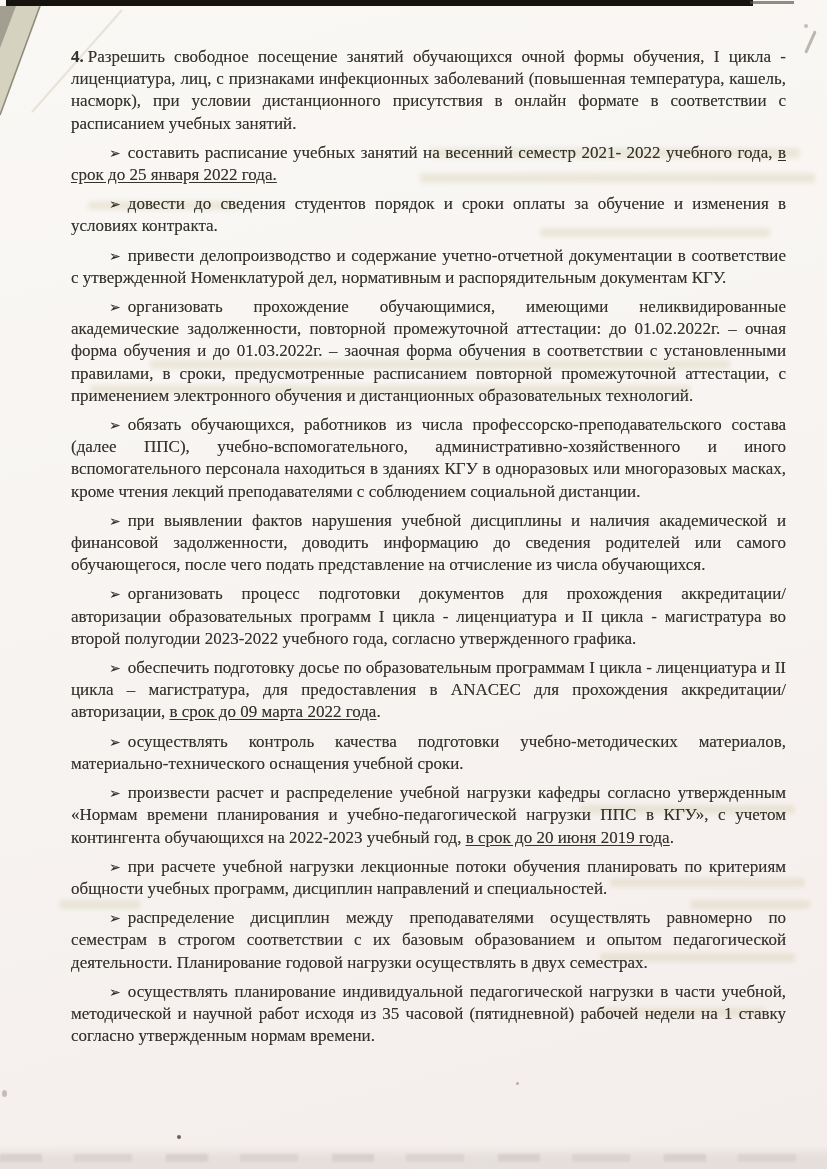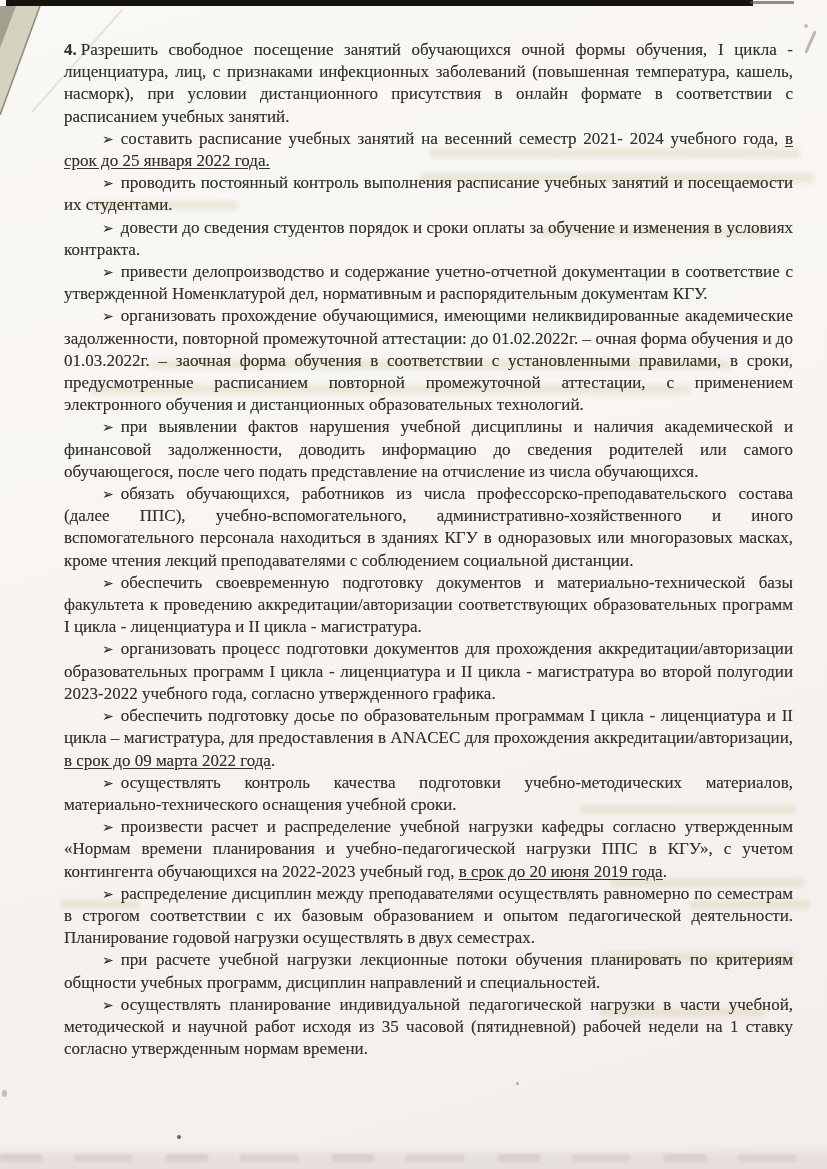--- a/index.html
+++ b/index.html
@@ -19,21 +19,21 @@
   .content {
     position: absolute;
     left: 64px; top: 39px;
     width: 729px;
     color: #35322d;
     font-size: 17px;
     line-height: 22.2px;
     text-align: justify;
     text-shadow: 0 0 0.5px rgba(40,36,30,0.45);
   }
-  p.blk { margin: 0; }
+  p.blk { margin: 7px; }
   p.heading { font-weight: bold; }
   span.num { font-weight: bold; padding-right: 4px; }
   p.bullet { text-indent: 38px; }
   span.glyph {
     font-family: "DejaVu Sans", sans-serif;
     font-size: 14px;
     padding-right: 7px;
     color: #2e2b26;
   }
   span.ul { text-decoration: underline; text-underline-offset: 2px; }
@@ -109,34 +109,32 @@
   <div class="bleed" style="left:90px;  top:385px; width:600px; height:9px;"></div>
   <div class="bleed" style="left:580px; top:805px; width:215px; height:9px;"></div>
   <div class="bleed" style="left:610px; top:878px; width:195px; height:9px;"></div>
   <div class="bleed" style="left:60px;  top:900px; width:80px;  height:9px;"></div>
   <div class="bleed" style="left:690px; top:900px; width:120px; height:9px;"></div>
   <div class="bleed" style="left:600px; top:953px; width:195px; height:9px;"></div>
   <div class="bleed" style="left:600px; top:1008px; width:165px; height:9px;"></div>
 
   <div class="content" id="doc">
       <p class="blk numbered"><span class="num">4.</span><span>Разрешить свободное посещение занятий обучающихся очной формы обучения, I цикла - лиценциатура, лиц, с признаками инфекционных заболеваний (повышенная температура, кашель, насморк), при условии дистанционного присутствия в онлайн формате в соответствии с расписанием учебных занятий.</span></p>
-      <p class="blk bullet"><span class="glyph">➢</span><span>составить расписание учебных занятий на весенний семестр 2021- 2024 учебного года, </span><span class="ul">в срок  до 25 января 2022 года.</span></p>
-      <p class="blk bullet"><span class="glyph">➢</span><span>проводить постоянный контроль выполнения расписание учебных занятий и посещаемости их студентами.</span></p>
+      <p class="blk bullet"><span class="glyph">➢</span><span>составить расписание учебных занятий на весенний семестр 2021- 2022 учебного года, </span><span class="ul">в срок  до 25 января 2022 года.</span></p>
       <p class="blk bullet"><span class="glyph">➢</span><span>довести до сведения студентов порядок и сроки оплаты за обучение и изменения в условиях контракта.</span></p>
       <p class="blk bullet"><span class="glyph">➢</span><span>привести делопроизводство и содержание учетно-отчетной документации в соответствие с утвержденной Номенклатурой дел, нормативным и распорядительным документам КГУ.</span></p>
       <p class="blk bullet"><span class="glyph">➢</span><span>организовать прохождение обучающимися, имеющими неликвидированные академические задолженности, повторной промежуточной аттестации: до 01.02.2022г. – очная форма обучения и до 01.03.2022г. – заочная форма обучения в соответствии с установленными правилами, в сроки, предусмотренные расписанием повторной промежуточной аттестации, с применением электронного обучения и дистанционных образовательных технологий.</span></p>
+      <p class="blk bullet"><span class="glyph">➢</span><span>обязать обучающихся, работников из числа профессорско-преподавательского состава (далее ППС), учебно-вспомогательного, административно-хозяйственного и иного вспомогательного персонала находиться в зданиях КГУ в одноразовых или многоразовых масках, кроме чтения лекций преподавателями с соблюдением социальной дистанции.</span></p>
       <p class="blk bullet"><span class="glyph">➢</span><span>при выявлении фактов нарушения учебной дисциплины и наличия академической и финансовой задолженности, доводить информацию до сведения родителей или самого обучающегося, после чего подать представление на отчисление из числа обучающихся.</span></p>
-      <p class="blk bullet"><span class="glyph">➢</span><span>обязать обучающихся, работников из числа профессорско-преподавательского состава (далее ППС), учебно-вспомогательного, административно-хозяйственного и иного вспомогательного персонала находиться в зданиях КГУ в одноразовых или многоразовых масках, кроме чтения лекций преподавателями с соблюдением социальной дистанции.</span></p>
-      <p class="blk bullet"><span class="glyph">➢</span><span>обеспечить своевременную подготовку документов и материально-технической базы факультета к проведению аккредитации/авторизации соответствующих образовательных программ  I цикла - лиценциатура и II цикла - магистратура.</span></p>
       <p class="blk bullet"><span class="glyph">➢</span><span>организовать процесс подготовки документов для прохождения аккредитации/авторизации образовательных программ I цикла - лиценциатура и II цикла - магистратура во второй полугодии 2023-2022 учебного года, согласно утвержденного графика.</span></p>
       <p class="blk bullet"><span class="glyph">➢</span><span>обеспечить подготовку досье по образовательным программам I цикла - лиценциатура и II цикла – магистратура, для предоставления в ANACEC для прохождения аккредитации/авторизации, </span><span class="ul">в срок до 09 марта 2022 года</span><span>.</span></p>
       <p class="blk bullet"><span class="glyph">➢</span><span>осуществлять контроль качества подготовки учебно-методических материалов, материально-технического оснащения учебной сроки.</span></p>
       <p class="blk bullet"><span class="glyph">➢</span><span>произвести расчет и распределение учебной нагрузки кафедры согласно утвержденным «Нормам времени планирования и учебно-педагогической нагрузки ППС в КГУ», с учетом контингента обучающихся на 2022-2023 учебный год, </span><span class="ul">в срок до 20 июня 2019 года</span><span>.</span></p>
+      <p class="blk bullet"><span class="glyph">➢</span><span>при расчете учебной нагрузки лекционные потоки обучения планировать по критериям общности учебных программ, дисциплин направлений и специальностей.</span></p>
       <p class="blk bullet"><span class="glyph">➢</span><span>распределение дисциплин между преподавателями осуществлять равномерно по семестрам в строгом соответствии с их базовым образованием и опытом педагогической деятельности. Планирование годовой нагрузки осуществлять в двух семестрах.</span></p>
-      <p class="blk bullet"><span class="glyph">➢</span><span>при расчете учебной нагрузки лекционные потоки обучения планировать по критериям общности учебных программ, дисциплин направлений и специальностей.</span></p>
       <p class="blk bullet"><span class="glyph">➢</span><span>осуществлять планирование индивидуальной педагогической нагрузки в части учебной, методической и научной работ исходя из 35 часовой (пятидневной) рабочей недели на 1 ставку согласно утвержденным нормам времени.</span></p>
     </div>
 
   <div class="bottom-dashes"></div>
   <div class="bottom-band"></div>
   <div class="speck speck-1"></div>
   <div class="speck speck-2"></div>
   <div class="speck speck-3"></div>
 
 </div>

